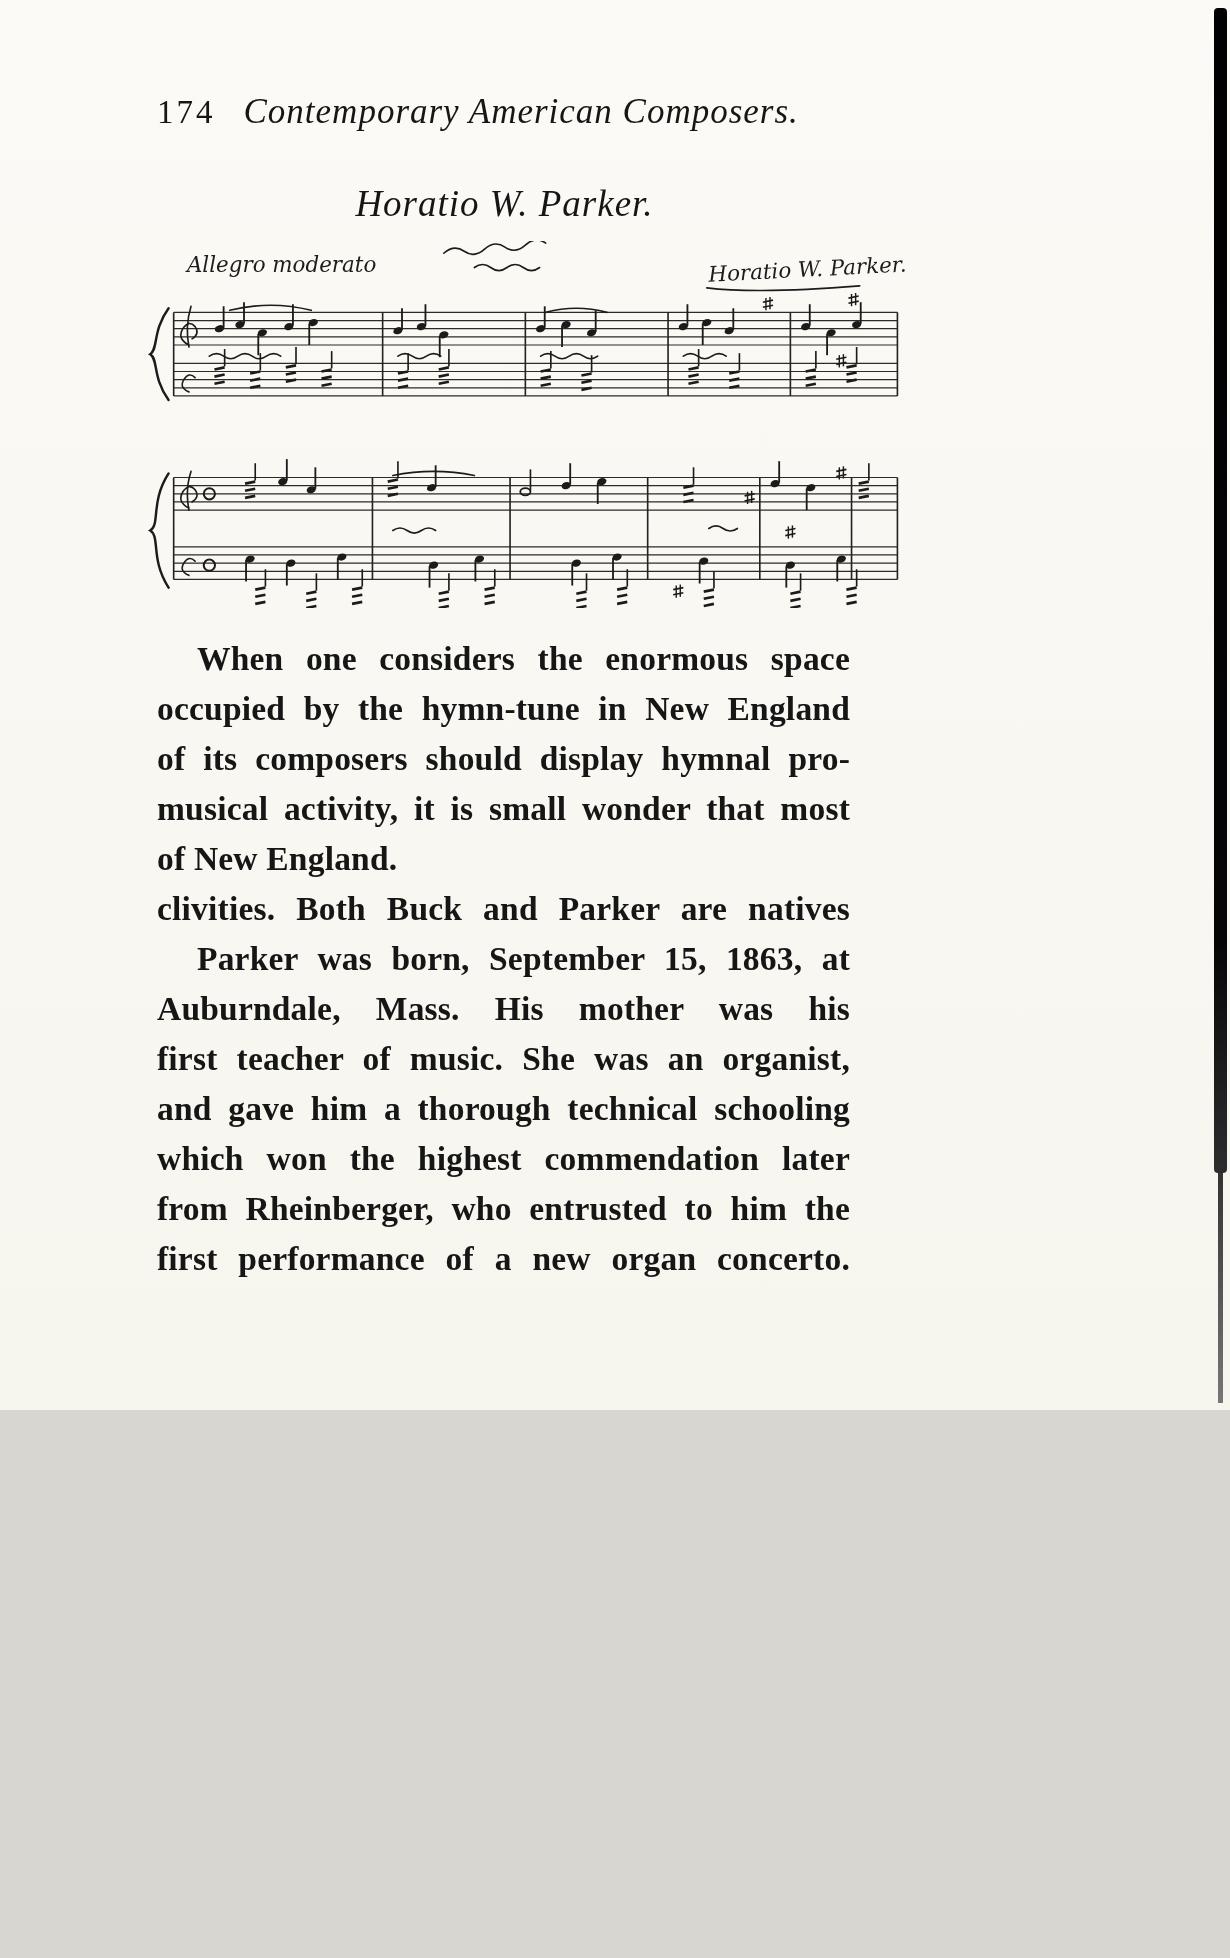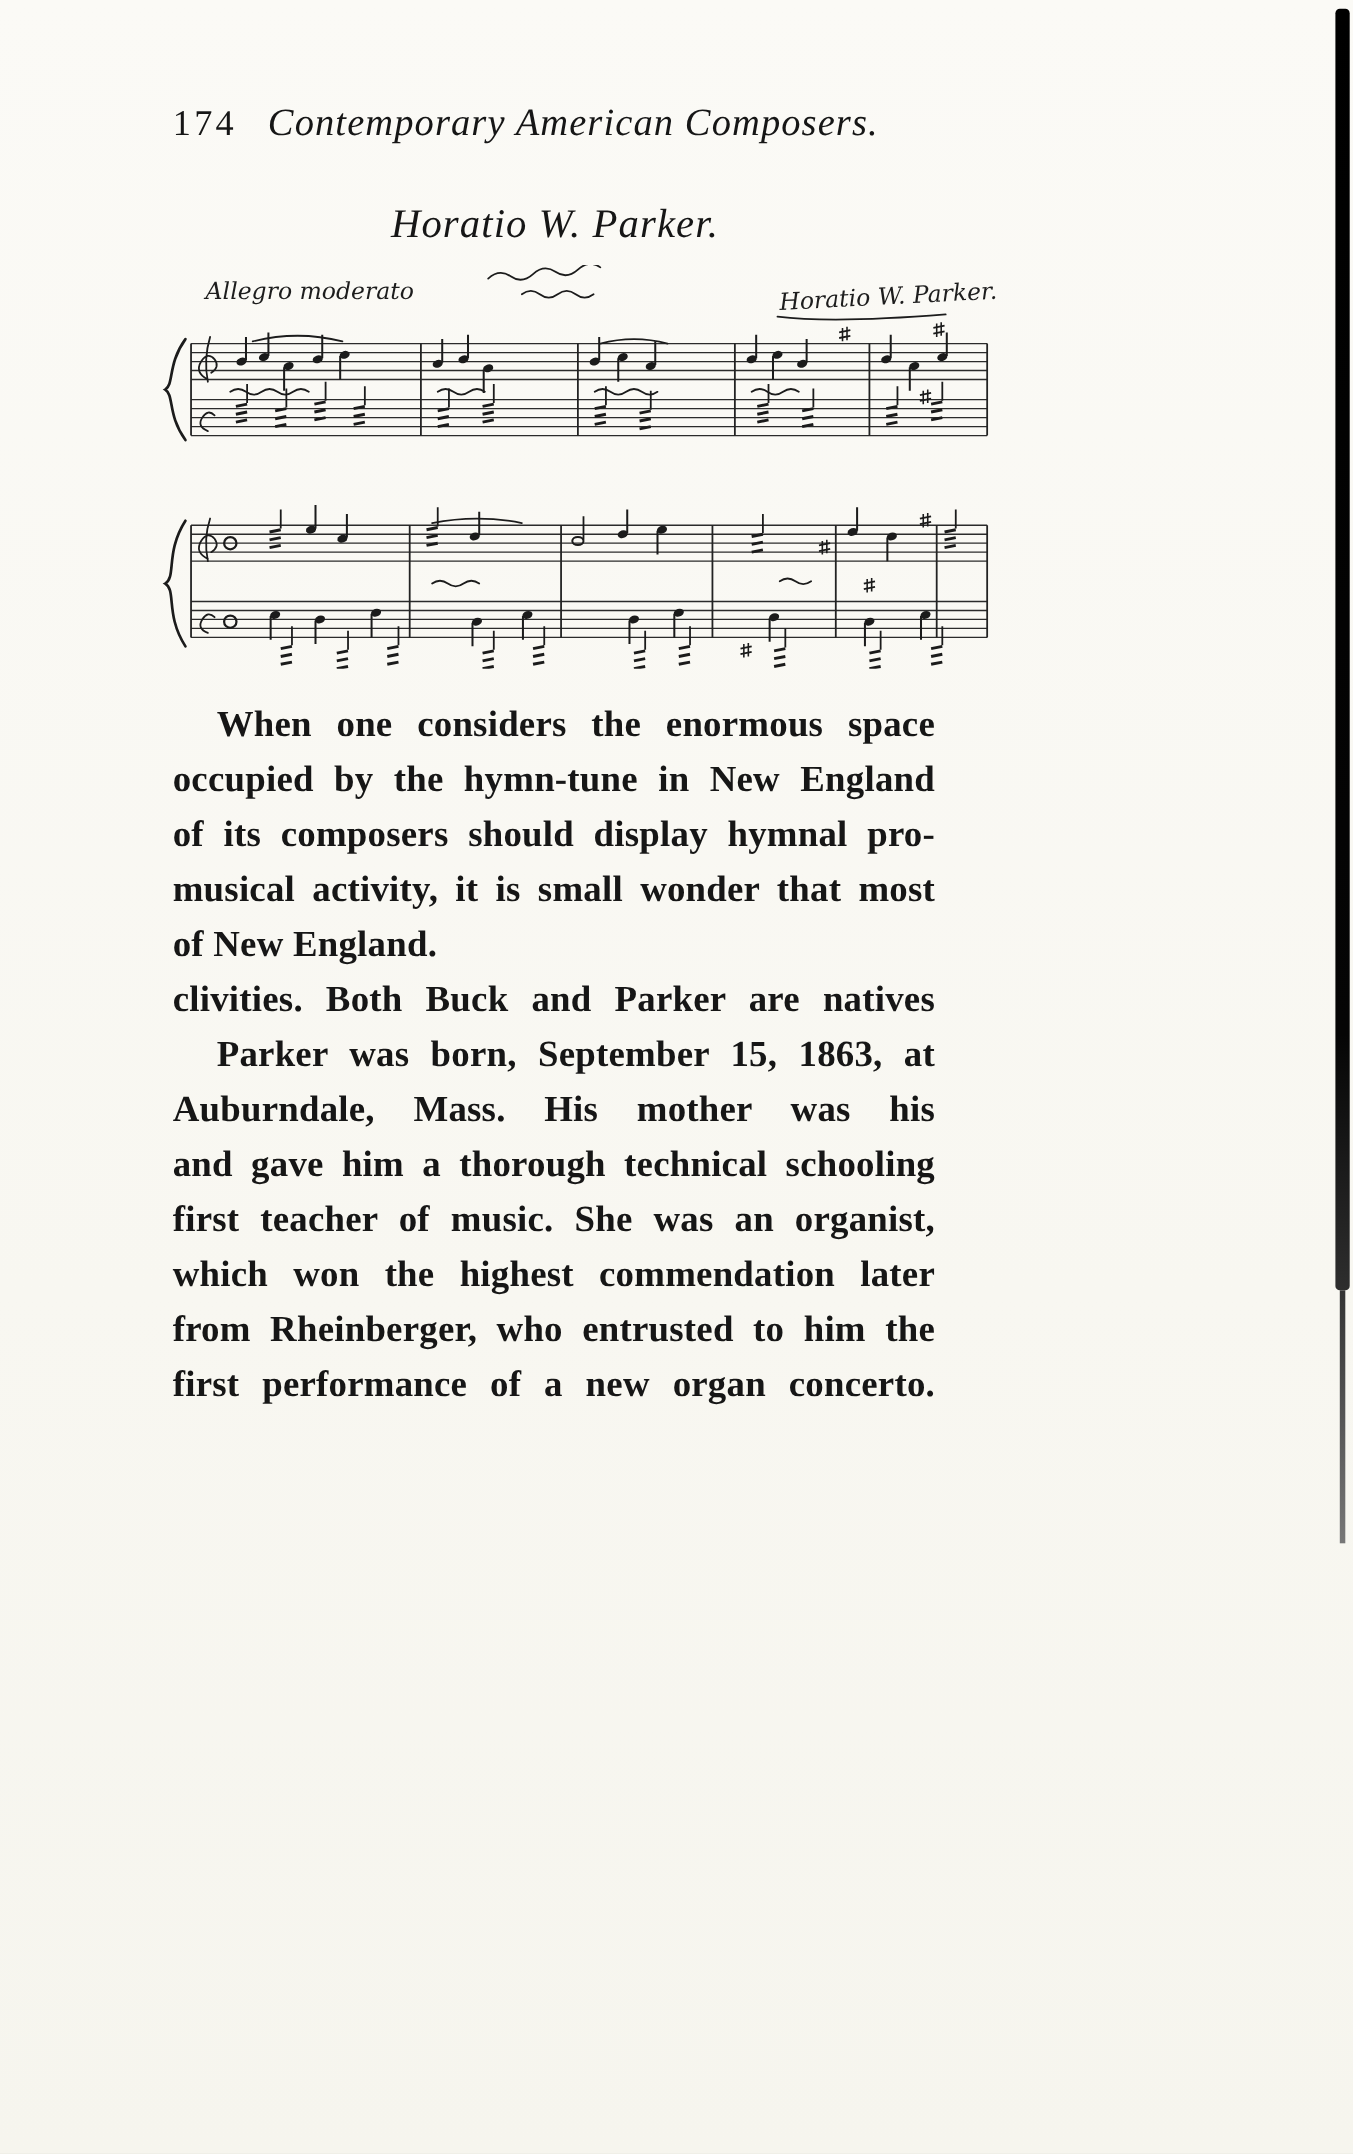--- a/index.html
+++ b/index.html
@@ -1,19 +1,19 @@
 <!DOCTYPE html>
 <html><head>
 <meta charset="utf-8">
 <style>
   html,body{margin:0;padding:0;}
   body{background:#d8d6d0;}
   .page{
     position:relative;
-    width:1230px;height:1958px;
+    width:1230px;height:1410px;
     margin:0 auto;
     background:linear-gradient(180deg,#fbfaf6 0%,#f8f7f1 60%,#f6f5ee 100%);
     font-family:"Liberation Serif","DejaVu Serif",serif;
     color:#161616;
     overflow:hidden;
   }
   .binding{
     position:absolute;top:8px;right:3px;width:13px;height:1165px;
     background:linear-gradient(180deg,#000 0%,#050505 80%,#2e2e2e 100%);
     border-radius:4px;
@@ -245,21 +245,21 @@
         <div class="pline indent">When one considers the enormous space</div>
         <div class="pline">occupied by the hymn-tune in New England</div>
         <div class="pline">of its composers should display hymnal pro-</div>
         <div class="pline">musical activity, it is small wonder that most</div>
         <div class="pline left">of New England.</div>
         <div class="pline">clivities. Both Buck and Parker are natives</div>
       </div>
       <div class="paragraph">
         <div class="pline indent">Parker was born, September 15, 1863, at</div>
         <div class="pline">Auburndale, Mass. His mother was his</div>
+        <div class="pline">first teacher of music. She was an organist,</div>
         <div class="pline">and gave him a thorough technical schooling</div>
-        <div class="pline">first teacher of music. She was an organist,</div>
         <div class="pline">which won the highest commendation later</div>
         <div class="pline">from Rheinberger, who entrusted to him the</div>
         <div class="pline">first performance of a new organ concerto.</div>
       </div>
     </div>
 
 </div>
 
 </body></html>

